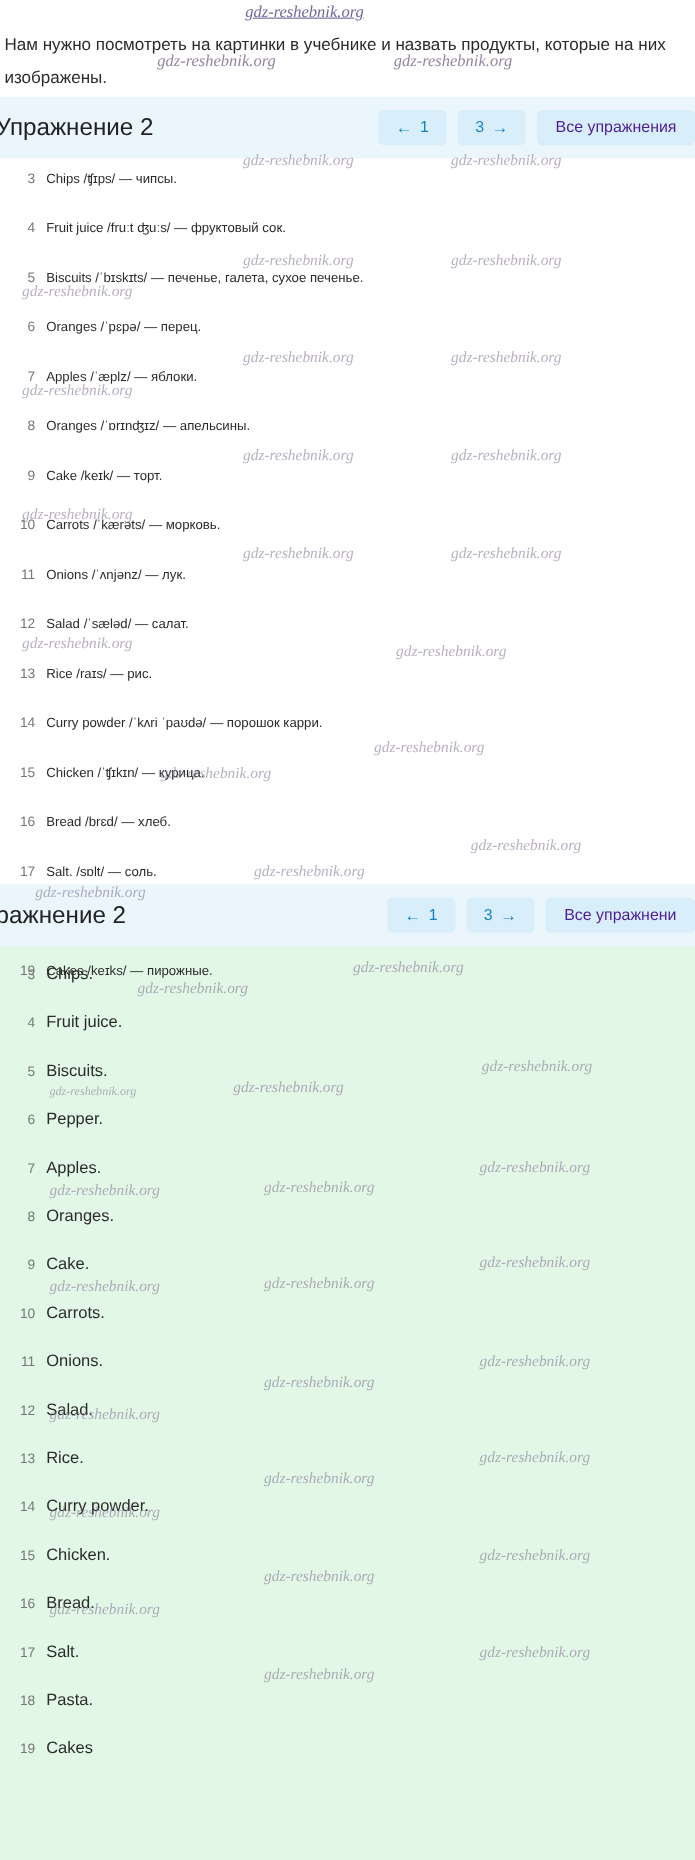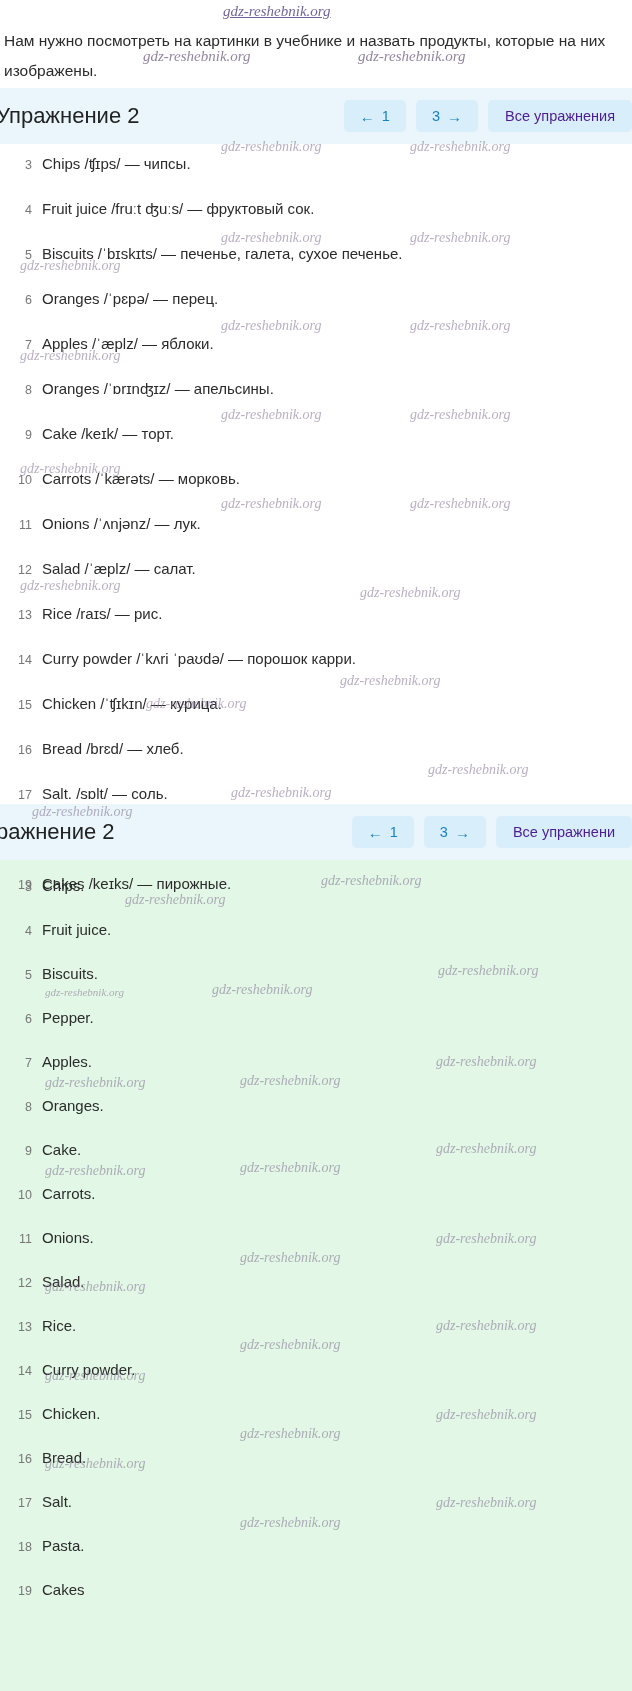--- a/index.html
+++ b/index.html
@@ -104,21 +104,21 @@
   }
   .list .num {
     width: 26px;
     text-align: right;
     margin-right: 10px;
     color: #777;
     font-size: 12.5px;
     flex: 0 0 26px;
   }
   .list .txt {
-    font-size: 15px;
+    font-size: 12px;
     color: #2b2b2b;
     white-space: nowrap;
   }
 
   
   .green-block {
     position: absolute;
     left: 0; top: 858px;
     width: 632px;
     height: 833px;
@@ -185,21 +185,21 @@
     <div class="row">
       <span class="num">10</span>
       <span class="txt">Carrots /ˈkærəts/ — морковь.</span>
     </div>
     <div class="row">
       <span class="num">11</span>
       <span class="txt">Onions /ˈʌnjənz/ — лук.</span>
     </div>
     <div class="row">
       <span class="num">12</span>
-      <span class="txt">Salad /ˈæplz/ — салат.</span>
+      <span class="txt">Salad /ˈsæləd/ — салат.</span>
     </div>
     <div class="row">
       <span class="num">13</span>
       <span class="txt">Rice /raɪs/ — рис.</span>
     </div>
     <div class="row">
       <span class="num">14</span>
       <span class="txt">Curry powder /ˈkʌri ˈpaʊdə/ — порошок карри.</span>
     </div>
     <div class="row">

